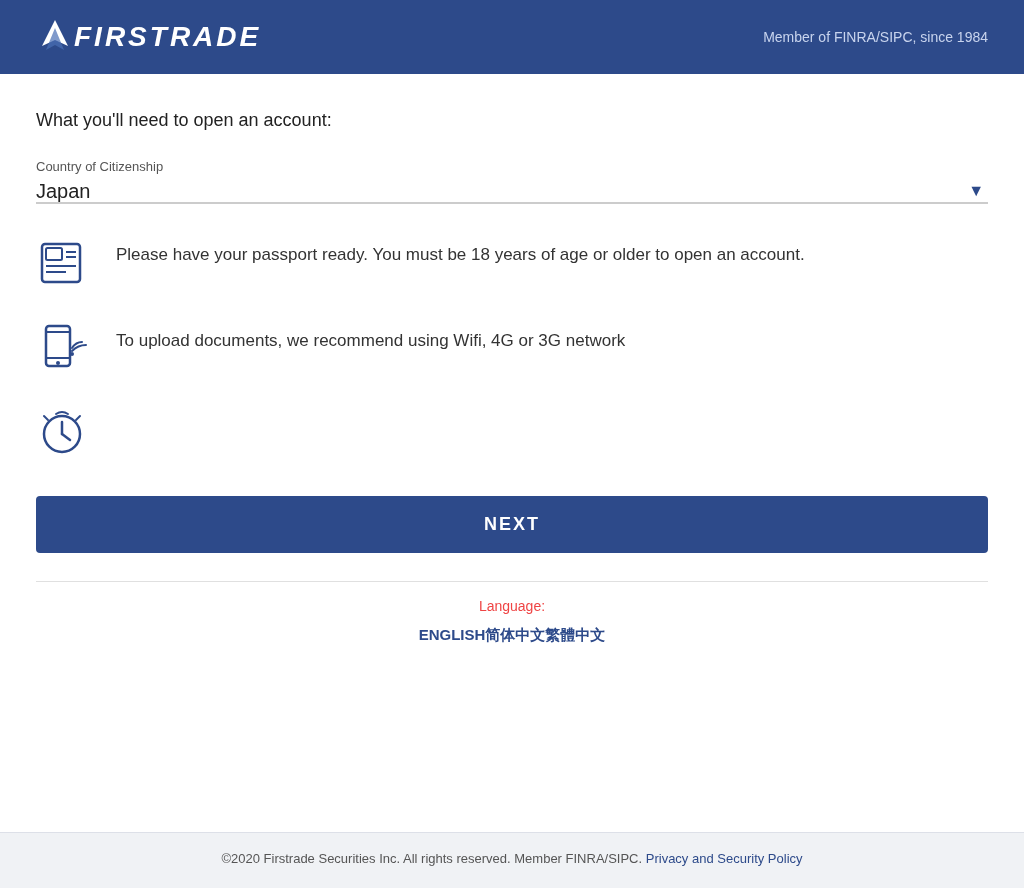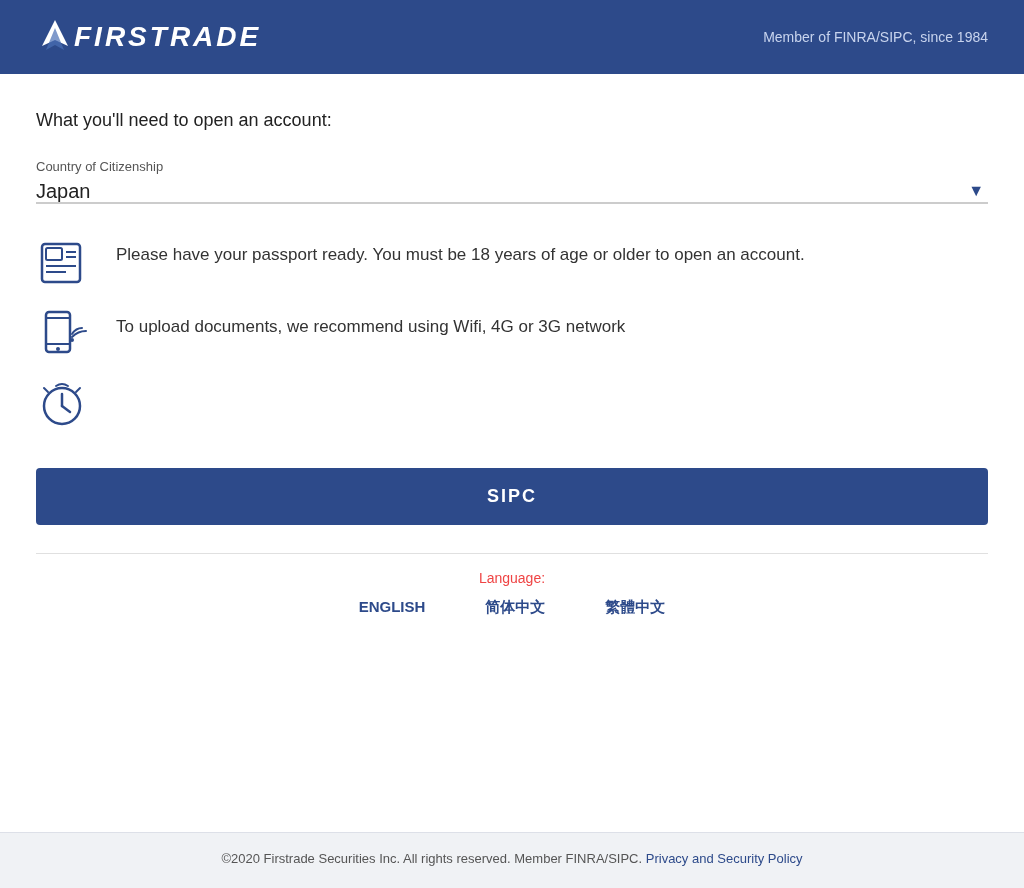--- a/index.html
+++ b/index.html
@@ -87,21 +87,21 @@
       transform: translateY(-50%);
       color: #2d4a8a;
       font-size: 16px;
       pointer-events: none;
     }
 
     
     .info-list {
       display: flex;
       flex-direction: column;
-      gap: 14px;
+      gap: 28px;
       margin-bottom: 32px;
     }
     .info-item {
       display: flex;
       align-items: flex-start;
       gap: 22px;
     }
     .info-icon {
       flex-shrink: 0;
       width: 58px;
@@ -138,21 +138,20 @@
       border-top: 1px solid #e0e0e0;
     }
     .language-label {
       font-size: 14px;
       color: #ef4444;
       margin-bottom: 12px;
     }
     .language-links {
       display: flex;
       justify-content: center;
-      gap: 60px;
     }
     .lang-link {
       font-size: 15px;
       font-weight: 700;
       color: #2d4a8a;
       text-decoration: none;
       cursor: pointer;
     }
 
     
@@ -241,21 +240,21 @@
 
         <line x1="12" y1="14" x2="8" y2="10" stroke="#2d4a8a" stroke-width="2" stroke-linecap="round"></line>
         <line x1="40" y1="14" x2="44" y2="10" stroke="#2d4a8a" stroke-width="2" stroke-linecap="round"></line>
 
         <path d="M20 8 Q26 4 32 8" stroke="#2d4a8a" stroke-width="2" fill="none" stroke-linecap="round"></path>
       </svg>
     </div>
 
   </div>
 
-  <button class="next-btn">SIPC</button>
+  <button class="next-btn">NEXT</button>
 
   <div class="language-section">
     <p class="language-label">Language:</p>
     <div class="language-links">
       <a class="lang-link" href="#">ENGLISH</a>
       <a class="lang-link" href="#">简体中文</a>
       <a class="lang-link" href="#">繁體中文</a>
     </div>
   </div>
 

